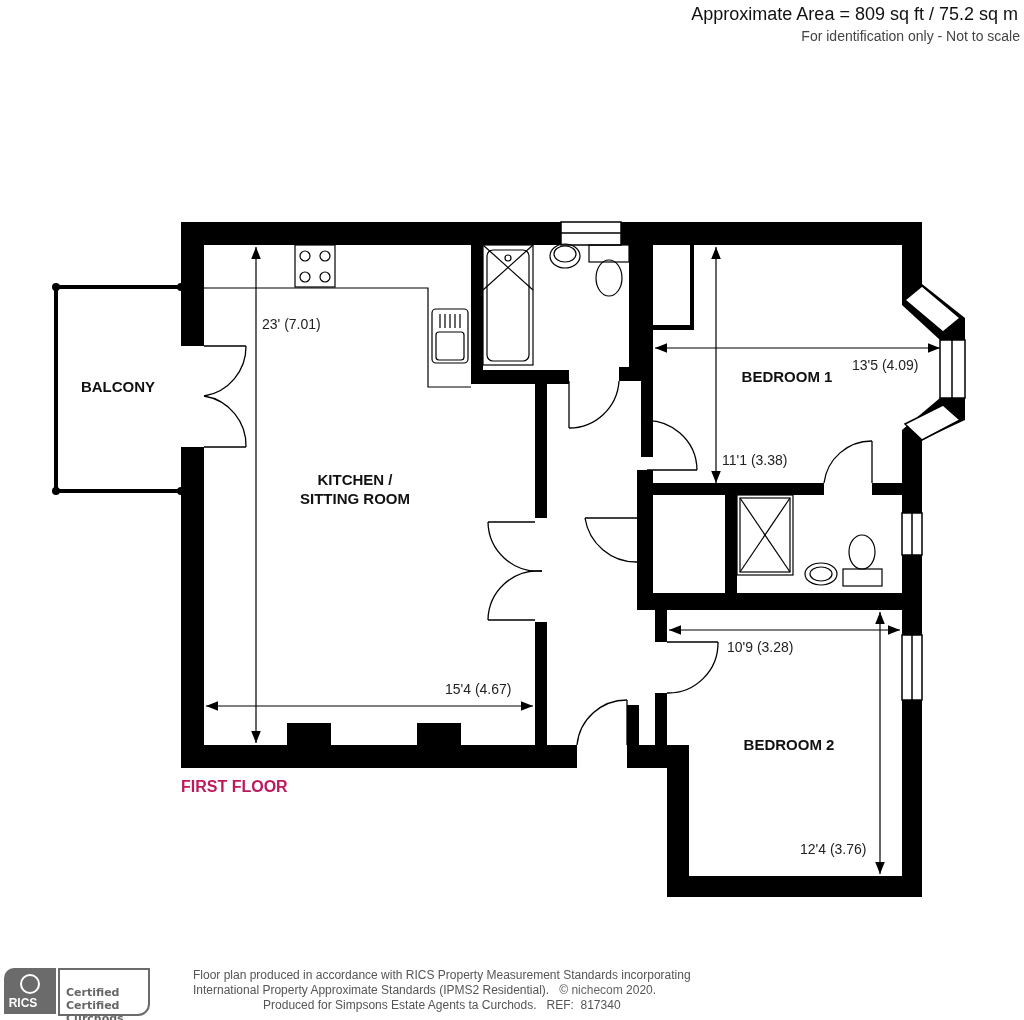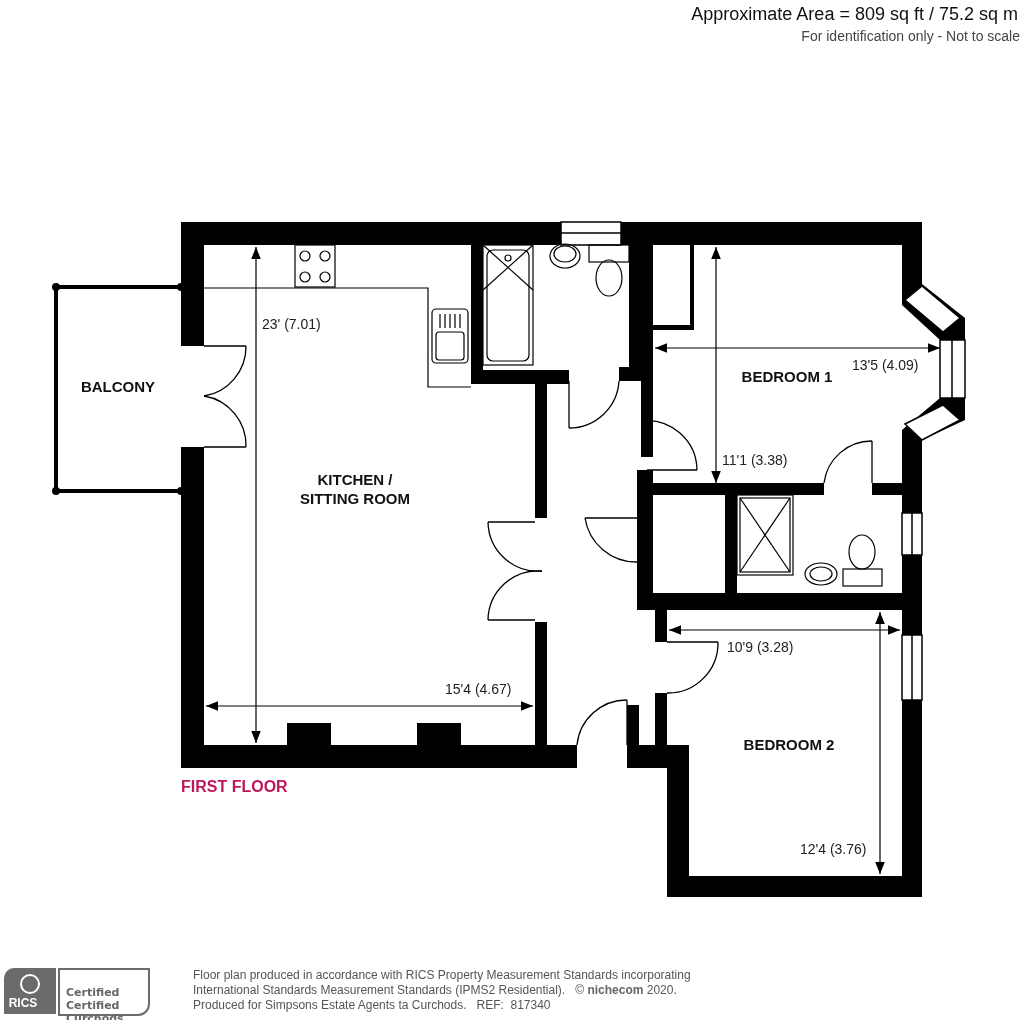--- a/index.html
+++ b/index.html
@@ -12,21 +12,21 @@
   .floor { position:absolute; left:181px; top:778px; font-size:16px; font-weight:bold; color:#be185d; }
   .footer { position:absolute; left:0; top:965px; width:1024px; height:55px; }
   .rics-badge { position:absolute; left:4px; top:3px; width:145px; height:46px; }
   .rics-left { position:absolute; left:0; top:0; width:52px; height:46px; background:#6b6b6b; border-radius:10px 0 0 0; }
   .rics-left .rics-text { position:absolute; left:0; bottom:4px; width:38px; text-align:center; color:#fff; font-weight:bold; font-size:12px; font-family:"Liberation Sans", sans-serif; }
   .rics-left .lion { position:absolute; left:16px; top:6px; width:20px; height:20px; border-radius:50%; border:2px solid #fff; box-sizing:border-box; }
   .rics-right { position:absolute; left:54px; top:0; width:88px; height:44px; border:2px solid #6b6b6b; border-radius:0 0 12px 0; box-sizing:content-box; }
   .rics-right div { font-family:"DejaVu Sans", sans-serif; font-weight:bold; font-size:11px; color:#666; line-height:13px; padding-left:6px; }
   .rics-right div:first-child { padding-top:16px; }
   .footer-text { position:absolute; left:159px; top:3px; font-size:12px; color:#555; line-height:15px;margin-left:34px; }
-  .footer-text .brand { font-weight:bold; color:#666; }
+  .footer-text .brand { font-weight:normal; color:#666; }
 </style>
 </head>
 <body>
 
 <div class="area-title">Approximate Area = 809 sq ft / 75.2 sq m</div>
 <div class="area-note">For identification only - Not to scale</div>
 
 <svg class="plan" width="1024" height="960" viewBox="0 0 1024 960" xmlns="http://www.w3.org/2000/svg">
   <defs>
     <marker id="arr" viewBox="0 0 10 10" refX="10" refY="5" markerWidth="10" markerHeight="10" orient="auto-start-reverse">
@@ -207,20 +207,20 @@
     </div>
     <div class="rics-right">
       <div>Certified</div>
       <div>Certified</div>
       <div>Curchods</div>
     </div>
   </div>
   <div class="footer-text">
     <div>Floor plan produced in accordance with RICS Property Measurement Standards incorporating</div>
     <div>
-      <span>International Standards Measurement Standards (IPMS2 Residential).</span>&nbsp;&nbsp;
+      <span>International Property Approximate Standards (IPMS2 Residential).</span>&nbsp;&nbsp;
       <span>©</span>
       <span class="brand">nichecom</span>
       <span>2020.</span>
     </div>
-    <div style="white-space:pre;">Produced for Simpsons Estate Agents ta Curchods.   REF:  817340</div>
+    <div style="white-space:pre;text-align:center;">Produced for Simpsons Estate Agents ta Curchods.   REF:  817340</div>
   </div>
 </div>
 
 </body></html>

